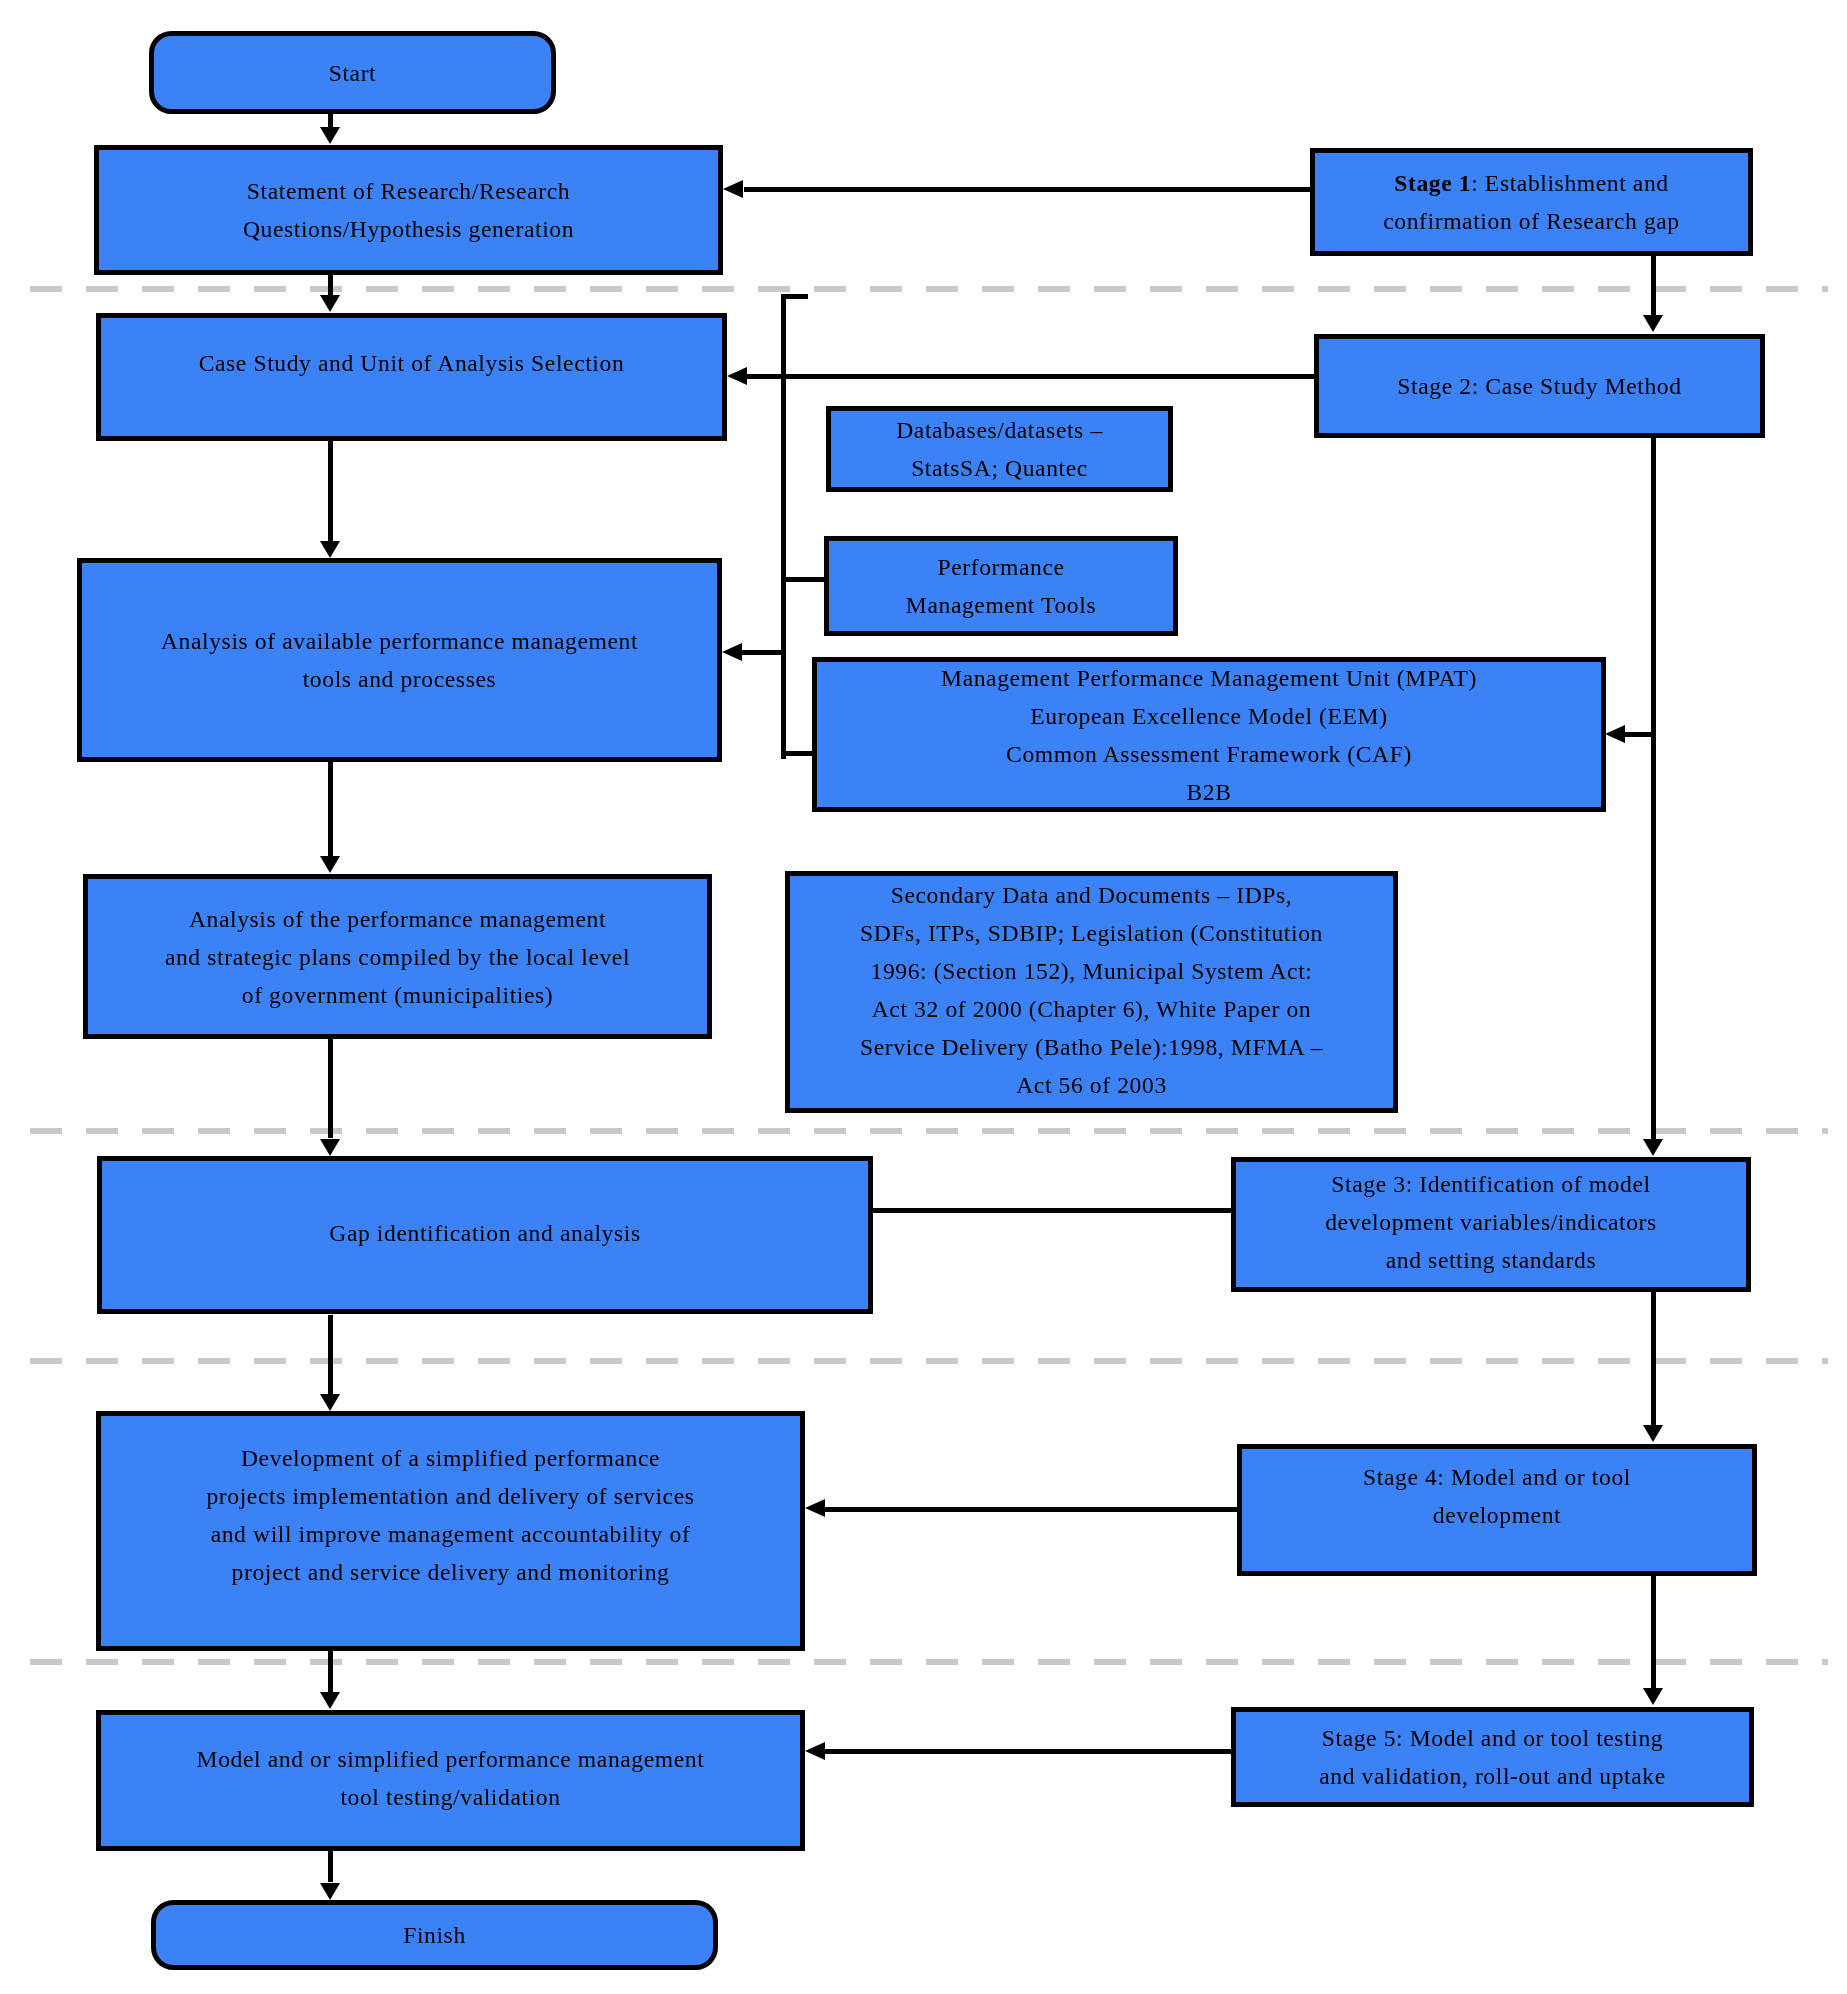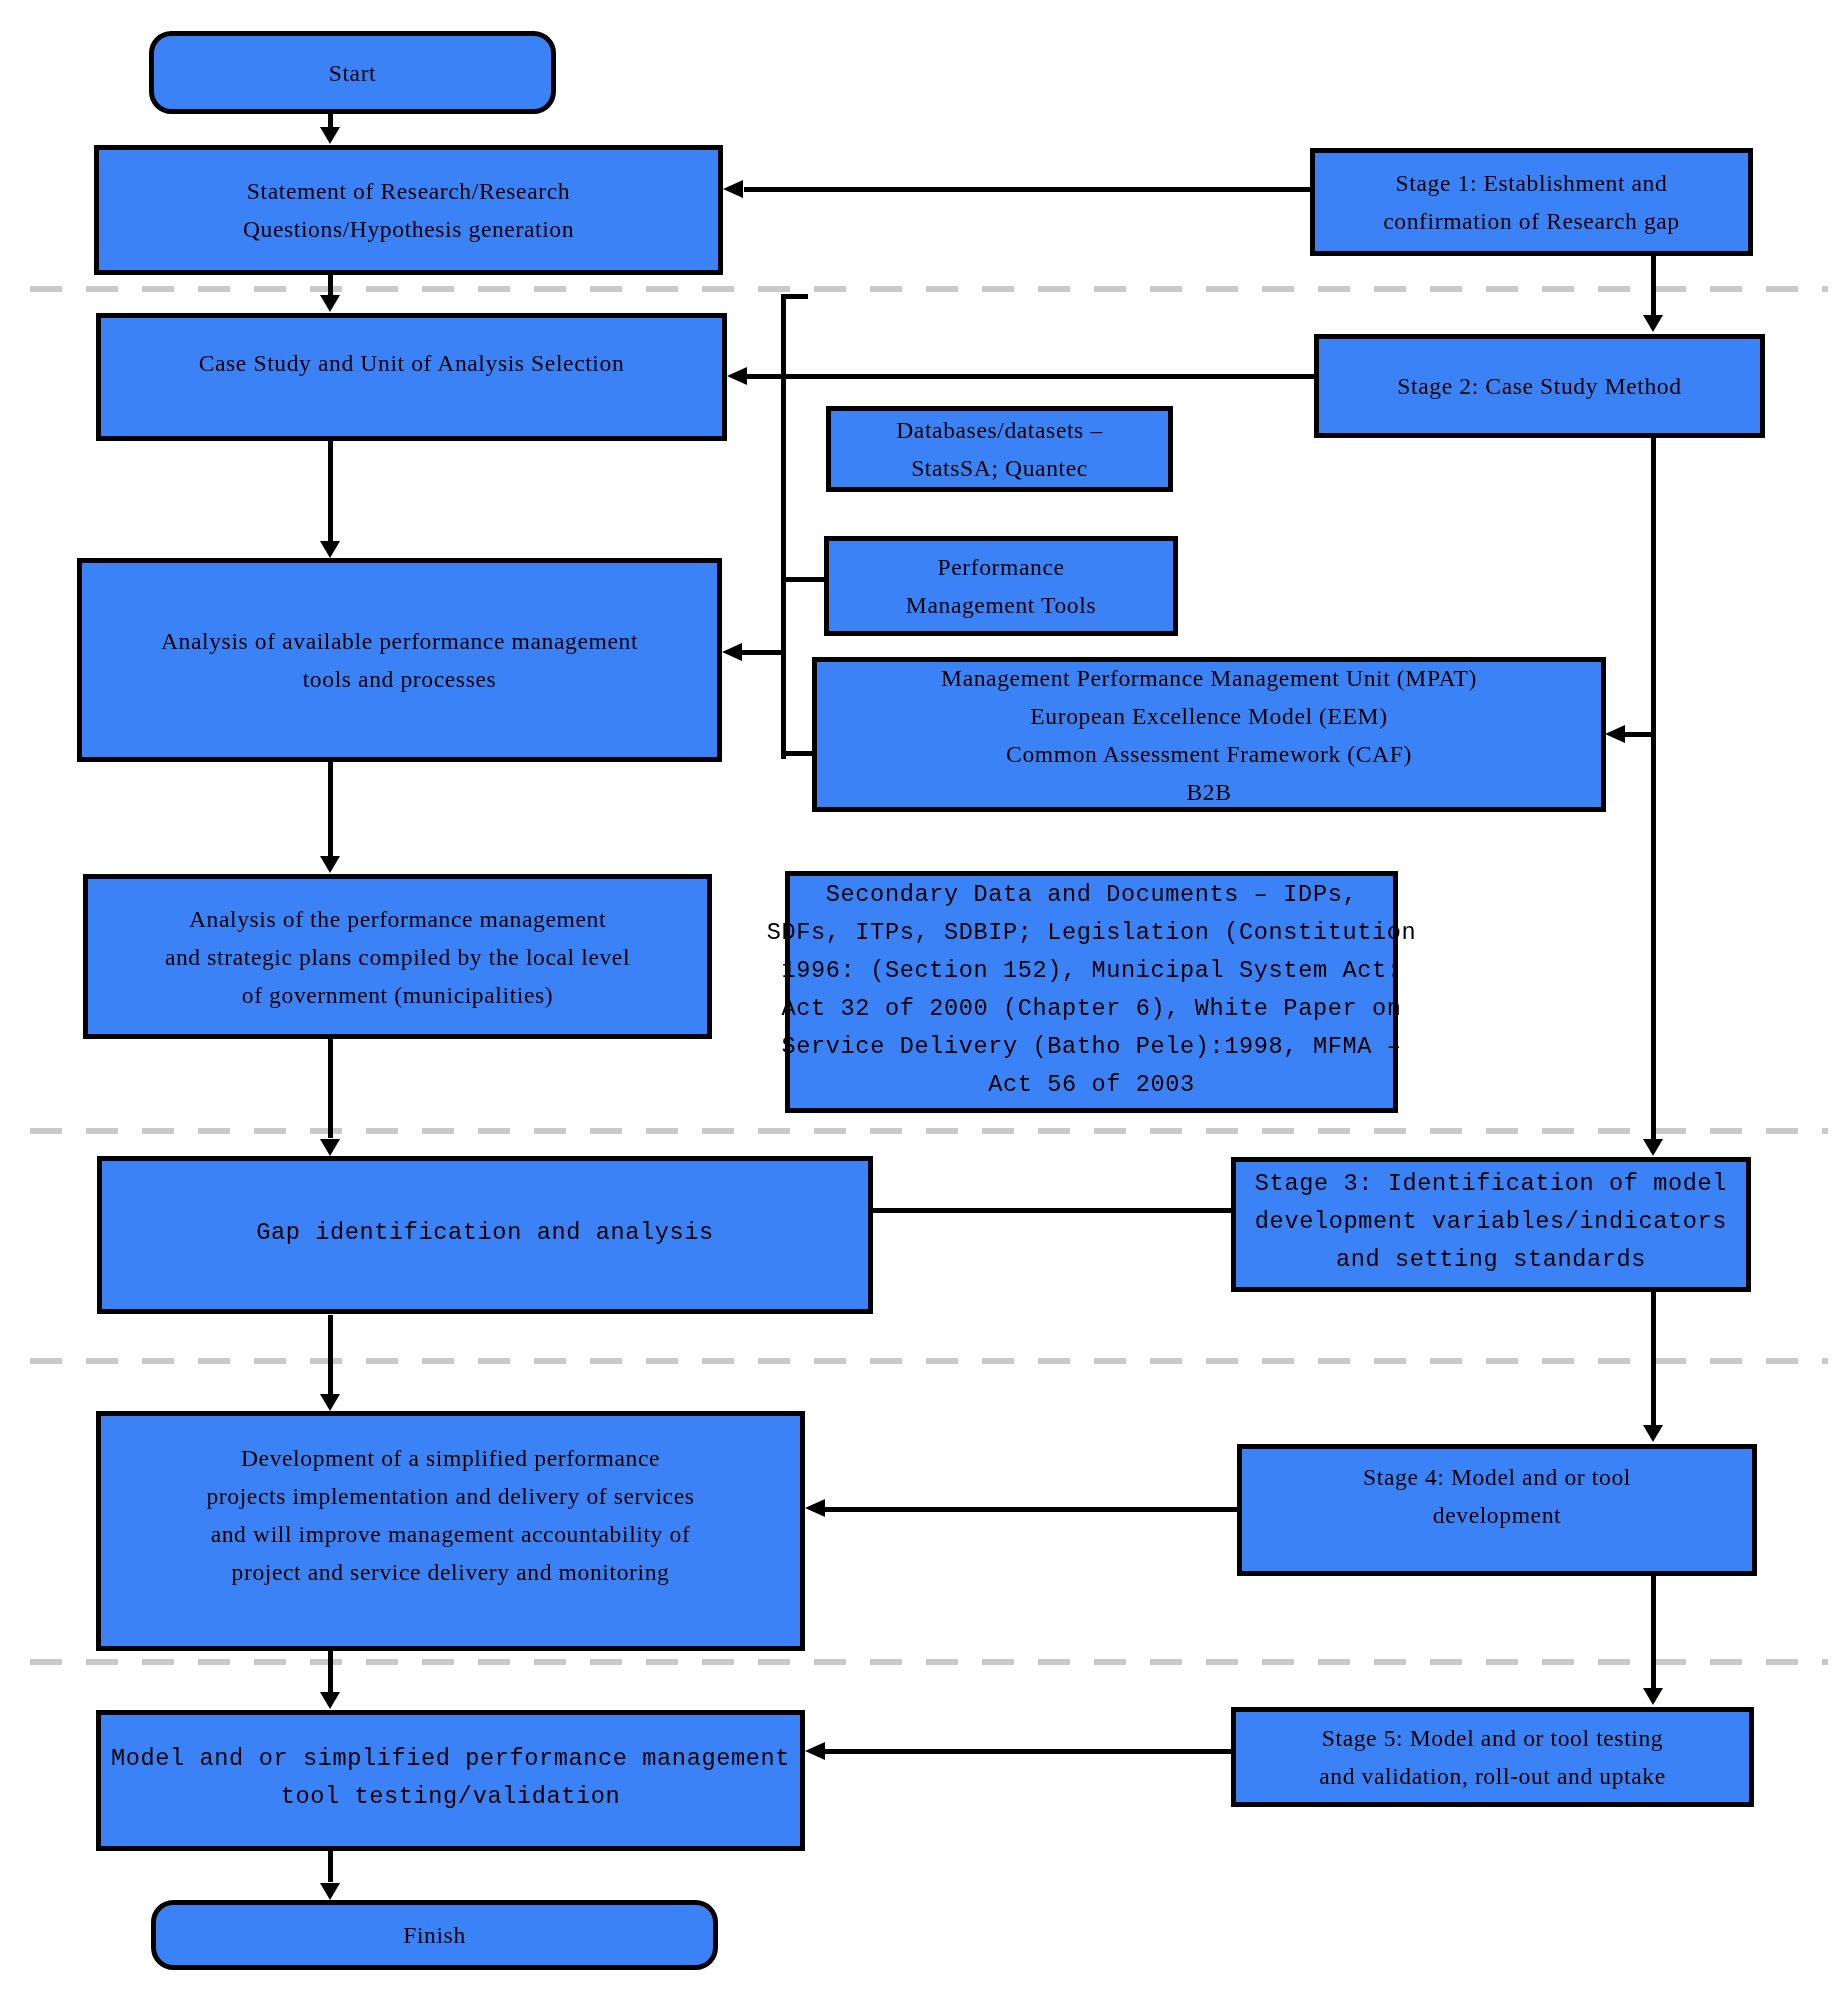--- a/index.html
+++ b/index.html
@@ -19,24 +19,24 @@
              border-top:9.4px solid transparent;border-bottom:9.4px solid transparent;
              border-right:20px solid #000;}
   
   .box{position:absolute;background:#3b82f6;border:5.3px solid #000;z-index:2;
        display:flex;flex-direction:column;align-items:center;justify-content:center;
        text-align:center;font-size:23.6px;line-height:38px;letter-spacing:0.6px;
        box-sizing:border-box;padding:2.4px 8.3px;}
   .box.b10{border-width:5.9px;}
   .box.round{border-radius:22.4px;}
   .box .ln{white-space:nowrap;}
-  .pb40{padding-bottom:7px;font-family:Liberation Mono, monospace;}
+  .pb40{padding-bottom:7px;}
   .pb50{padding-bottom:29.5px;}
   .pb60{padding-bottom:35px;}
-  .bold{font-weight:normal;}
+  .bold{font-weight:bold;}
 </style>
 </head>
 <body>
 
 <div id="stage">
 
   <div class="dash" style="left:29.5px;top:286px;width:1798px"></div>
   <div class="dash" style="left:29.5px;top:1128px;width:1798px"></div>
   <div class="dash" style="left:29.5px;top:1358px;width:1798px"></div>
   <div class="dash" style="left:29.5px;top:1659px;width:1798px"></div>

